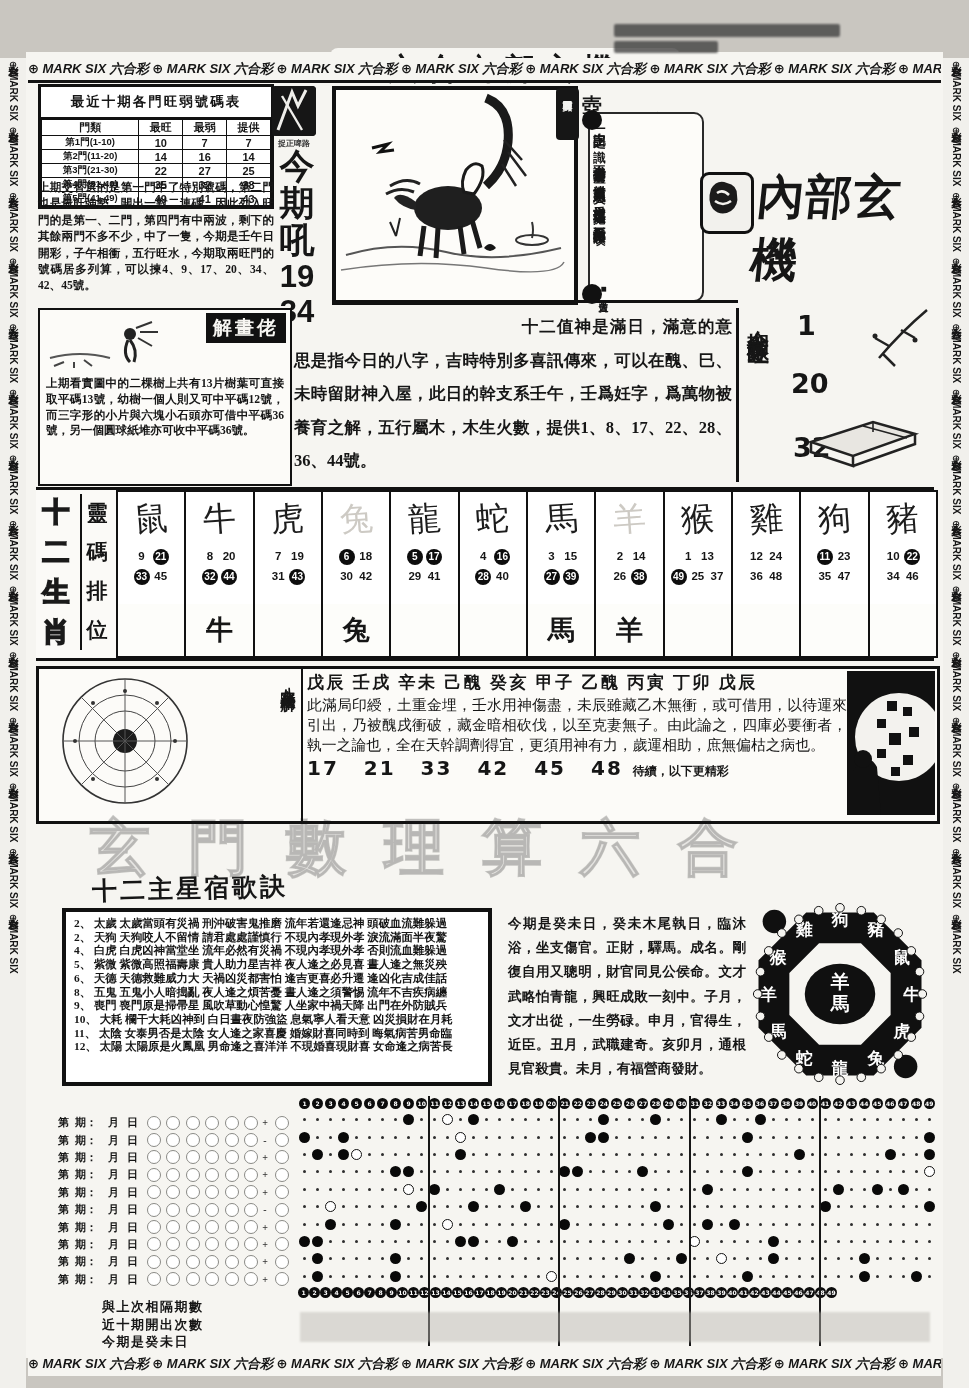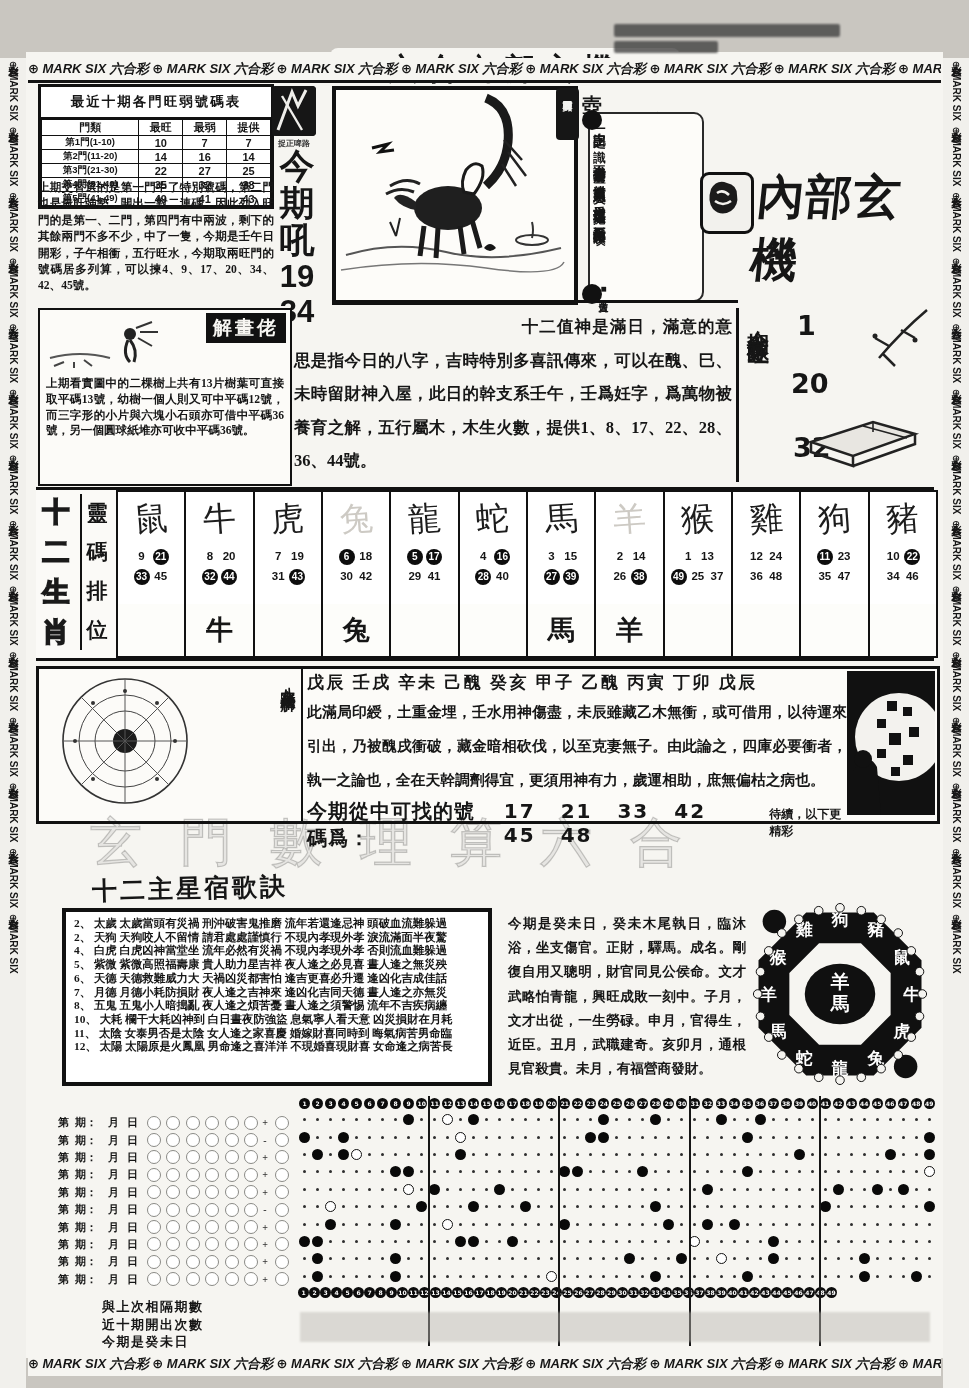--- a/index.html
+++ b/index.html
@@ -105,30 +105,30 @@
     font-size:27px;font-weight:700;background:#fdfdfa;}
   .zbcell:first-child{border-left:none;}
 
   
   .bazi{left:36px;top:658px;width:898px;height:152px;border:3px solid #111;background:#fcfbf8;margin-top:8px;}
   .bazi-left{position:absolute;left:0;top:0;width:262px;height:152px;border-right:2px solid #111;}
   .bazi-side-label{position:absolute;right:4px;top:6px;writing-mode:vertical-rl;font-size:15px;
     font-weight:900;letter-spacing:2px;}
   .bazi-main{position:absolute;left:268px;top:2px;width:540px;}
   .bazi-l1{font-size:17px;font-weight:900;letter-spacing:2.5px;line-height:24px;}
-  .bazi-body{font-size:14.8px;font-weight:700;line-height:34px;text-align:justify;}
+  .bazi-body{font-size:14.8px;font-weight:400;line-height:20px;text-align:justify;}
   .bazi-hi{display:flex;align-items:baseline;gap:10px;margin-top:1px;}
   .bazi-hi .lab{font-size:20px;font-weight:900;letter-spacing:1px;}
   .bazi-hi .nums{font-size:20px;font-weight:800;letter-spacing:2px;word-spacing:16px;
     font-family:"DejaVu Sans",sans-serif;}
   .bazi-hi .tail{font-size:12px;font-weight:700;}
   .bazi-right{position:absolute;right:2px;top:2px;width:88px;height:144px;background:#111;}
 
   
-  .faded-title{left:90px;top:808px;width:760px;font-size:52px;font-weight:400;letter-spacing:38px;
+  .faded-title{left:90px;top:808px;width:760px;font-size:60px;font-weight:700;letter-spacing:38px;
     color:rgba(25,25,25,0.07);-webkit-text-stroke:1.2px rgba(25,25,25,0.22);white-space:nowrap;}
   .songs-title{left:92px;top:872px;font-size:25px;font-weight:900;letter-spacing:3px;transform:rotate(-1.5deg);}
 
   
   .songs-box{left:62px;top:908px;width:430px;height:178px;border:4px solid #111;background:#fff;
     padding:5px 0 0 8px;overflow:hidden;box-sizing:border-box;}
   .songs-box .line{font-size:11.4px;font-weight:700;line-height:13.7px;white-space:nowrap;}
   .songs-right{left:508px;top:912px;width:238px;height:174px;font-size:13.6px;font-weight:700;
     line-height:24.2px;text-align:justify;}
   .wheel{left:746px;top:898px;width:188px;height:192px;}
@@ -412,21 +412,20 @@
           <circle cx="36" cy="72" r="2"></circle>
           <circle cx="54" cy="34" r="2"></circle>
         </g>
     </svg>
     <div class="bazi-side-label">八字真蹤精解</div>
   </div>
   <div class="bazi-main">
     <div class="bazi-l1">戊辰 壬戌 辛未 己醜 癸亥 甲子 乙醜 丙寅 丁卯 戊辰</div>
     <div class="bazi-body">此滿局印綬，土重金埋，壬水用神傷盡，未辰雖藏乙木無衝，或可借用，以待運來引出，乃被醜戌衝破，藏金暗相砍伐，以至克妻無子。由此論之，四庫必要衝者，執一之論也，全在天幹調劑得宜，更須用神有力，歲運相助，庶無偏枯之病也。</div>
     <div class="bazi-hi">
-      <span class="lab">今期從中可找的號碼爲：</span>
       <span class="nums">17  21  33  42  45  48</span>
       <span class="tail">待續，以下更精彩</span>
     </div>
   </div>
   <div class="bazi-right">
     <svg width="88" height="144" viewBox="0 0 88 144">
       <rect width="88" height="144" fill="#111"></rect>
       <circle cx="52" cy="66" r="44" fill="#f3f2ee"></circle>
       <g fill="#111">
         <rect x="40" y="30" width="10" height="10"></rect>
@@ -446,22 +445,22 @@
 
 <div class="abs faded-title">玄門數理算六合</div>
 <div class="abs songs-title">十二主星宿歌訣</div>
 
 <div class="abs songs-box" id="songs-box">
     <div class="line">2、 太歲 太歲當頭有災禍 刑沖破害鬼推磨 流年若還逢忌神 頭破血流難躲過</div>
     <div class="line">2、 天狗 天狗咬人不留情 請君處處謹慎行 不現內孝現外孝 淚流滿面半夜驚</div>
     <div class="line">4、 白虎 白虎凶神當堂坐 流年必然有災禍 不現內孝現外孝 否則流血難躲過</div>
     <div class="line">5、 紫微 紫微高照福壽康 貴人助力星吉祥 夜人逢之必見喜 晝人逢之無災殃</div>
     <div class="line">6、 天德 天德救難威力大 天禍凶災都害怕 逢吉更喜必升遷 逢凶化吉成佳話</div>
-    <div class="line">7、 月德 月德小耗防損財 夜人逢之吉神來 逢凶化吉同天德 晝人逢之亦無災</div>
     <div class="line">8、 五鬼 五鬼小人暗搗亂 夜人逢之煩苦憂 晝人逢之須警惕 流年不吉疾病纏</div>
+    <div class="line">9、 喪門 喪門原是掃帚星 風吹草動心惶驚 人坐家中禍天降 出門在外防賊兵</div>
     <div class="line">10、 大耗 欄干大耗凶神到 白日晝夜防強盜 息氣寧人看天意 凶災損財在月耗</div>
     <div class="line">11、 太陰 女泰男否是太陰 女人逢之家喜慶 婚嫁財喜同時到 晦氣病苦男命臨</div>
     <div class="line">12、 太陽 太陽原是火鳳凰 男命逢之喜洋洋 不現婚喜現財喜 女命逢之病苦長</div>
   </div>
 <div class="abs songs-right">今期是癸未日，癸未木尾執日，臨沐浴，坐支傷官。正財，驛馬。成名。剛復自用又聰明，財官同見公侯命。文才武略怕青龍，興旺成敗一刻中。子月，文才出從，一生勞碌。申月，官得生，近臣。丑月，武職建奇。亥卯月，通根見官殺貴。未月，有福營商發財。</div>
 <div class="abs wheel">
   <svg id="wheel-svg" width="188" height="192" viewBox="0 0 186 196">
     <path fill-rule="evenodd" fill="#101010" d="M176.2 132.5 L127.5 181.2 L58.5 181.2 L9.8 132.5 L9.8 63.5 L58.5 14.8 L127.5 14.8 L176.2 63.5 Z
          M144.7 119.4 L114.4 149.7 L71.6 149.7 L41.3 119.4 L41.3 76.6 L71.6 46.3 L114.4 46.3 L144.7 76.6 Z"></path>
     <ellipse cx="93" cy="98" rx="36" ry="31" fill="#101010"></ellipse>

